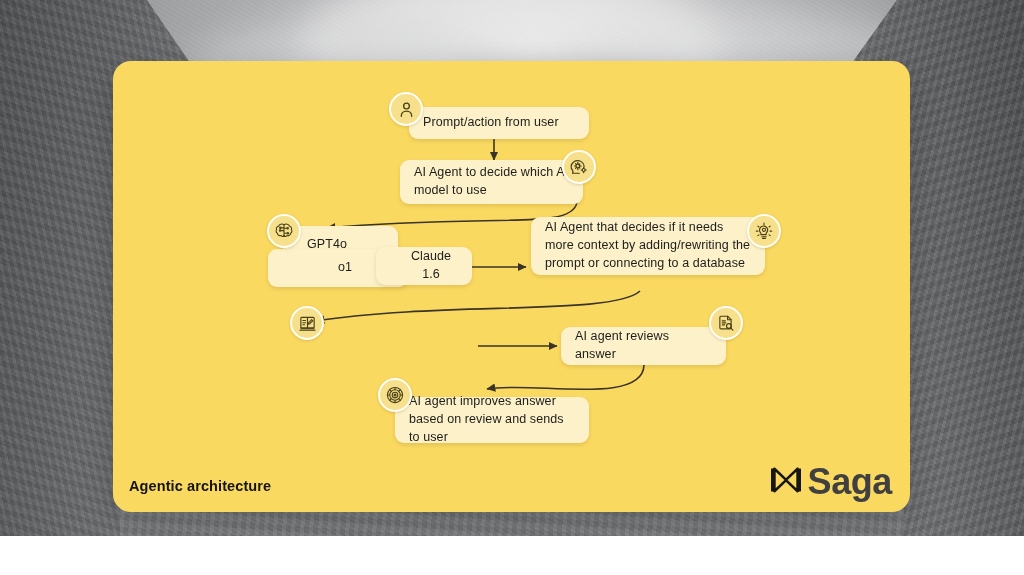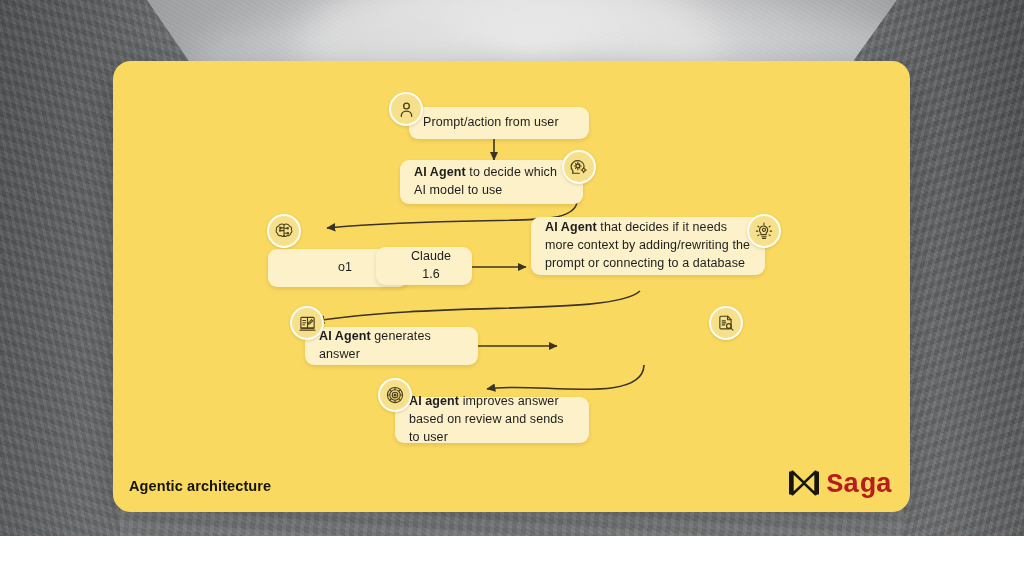--- a/index.html
+++ b/index.html
@@ -91,21 +91,21 @@
     border-radius: 9px;
     box-shadow: 0 2px 4px rgba(120,90,10,.18);
     color: #1d1d1b;
     font-size: 12.5px;
     line-height: 1.42;
     padding: 9px 14px;
     letter-spacing: .1px;
     display: flex;
     align-items: center;
   }
-  .node b { font-weight: 700; margin-top: 46px; }
+  .node b { font-weight: 400; margin-top: 46px; }
   .node .txt { display:block; }
   .node-center { justify-content: center; text-align: center; padding-left: 28px; }
 
   
   .badge {
     position: absolute;
     width: 34px; height: 34px;
     border-radius: 50%;
     background: #F6E08B;
     border: 2.5px solid #FFFDF3;
@@ -122,23 +122,22 @@
   #footer-title {
     position: absolute; left: 16px; bottom: 18px;
     font-size: 14.5px; font-weight: 700; color: #15150f; letter-spacing:.1px;text-align:right;
   }
   #brand {
     position: absolute; right: 18px; bottom: 12px;
     display: flex; align-items: center; gap: 7px;
   }
   #brand .mark { display:block; }
   #brand .wordmark {
-    font-size: 28px; font-weight: 600; color: #b91c1c; letter-spacing: -0.4px;
+    font-size: 36px; font-weight: 600; color: #404040; letter-spacing: -0.4px;
     line-height: 1;
-    font-family: Liberation Mono, monospace;
   }
   .z3 { z-index: 3; }
   .z4 { z-index: 4; }
 </style>
 </head>
 <body>
 
 <div id="stage">
 
   <div class="bg-layer">
@@ -207,20 +206,23 @@
       <svg width="20" height="20" viewBox="0 0 24 24" fill="none" stroke="#4a3f17" stroke-width="1.3" stroke-linecap="round" stroke-linejoin="round">
         <path d="M12 4.4c-2.3-1.5-5.6-.6-6.6 1.8-2 .3-3 2.3-2.3 4-1.1 1.5-.6 3.7 1 4.5.2 2.1 2.3 3.4 4.3 2.7 1 1.5 3.3 1.6 4.4.2"></path>
         <path d="M12 4.4c2.3-1.5 5.6-.6 6.6 1.8 2 .3 3 2.3 2.3 4 1.1 1.5.6 3.7-1 4.5-.2 2.1-2.3 3.4-4.3 2.7-1 1.5-3.3 1.6-4.4.2"></path>
         <path d="M12 4.6v13.2M8.4 8.2h3.6M12 11.4H8M12 14.6h3.4M12 8.6h3.8M9.2 11.6H12"></path>
         <circle cx="7.6" cy="8.2" r=".9"></circle>
           <circle cx="16.4" cy="8.6" r=".9"></circle>
         <circle cx="7.3" cy="11.4" r=".9"></circle>
           <circle cx="16.6" cy="14.6" r=".9"></circle>
       </svg>
     </div>
+    <div class="node node-center z3" style="left:170px; top:165px; width:115px; height:38px; justify-content:flex-start; padding-left:24px;">
+      <span class="txt">GPT4o</span>
+    </div>
 
     <div class="node node-center z3" style="left:155px; top:188px; width:140px; height:38px; justify-content:center;">
       <span class="txt">o1</span>
     </div>
 
     <div class="node node-center z3" style="left:263px; top:186px; width:96px; height:38px; justify-content:center;">
       <span class="txt">Claude 1.6</span>
     </div>
 
     <div class="badge z4" style="left:634px; top:153px;">
@@ -237,35 +239,35 @@
       </span>
     </div>
 
     <div class="badge z4" style="left:177px; top:245px;">
       <svg width="19" height="19" viewBox="0 0 24 24" fill="none" stroke="#4a3f17" stroke-width="1.45" stroke-linecap="round" stroke-linejoin="round">
         <rect x="3.6" y="4.2" width="16.8" height="13.6" rx="1.3"></rect>
         <path d="M12 4.4v13.2M3.6 17.8h16.8M2.6 20.4h18.8"></path>
         <path d="M6.1 8.2h3.4M6.1 11h3.4M6.1 13.6h2.2"></path>
         <path d="M17.2 7.2l1.4 1.4-3.9 3.9-1.8.4.4-1.8z"></path>
       </svg>
-    </div>
-    <div class="node z3" style="left:192px; top:266px; width:173px; height:38px;">
-      <span class="txt">
-        <b>AI Agent</b><span> generates answer</span>
-      </span>
     </div>
 
     <div class="badge z4" style="left:596px; top:245px;">
       <svg width="19" height="19" viewBox="0 0 24 24" fill="none" stroke="#4a3f17" stroke-width="1.45" stroke-linecap="round" stroke-linejoin="round">
         <path d="M5 2.8h8.4l4.4 4.4v10.2a1.4 1.4 0 0 1-1.4 1.4H5a1.4 1.4 0 0 1-1.4-1.4V4.2A1.4 1.4 0 0 1 5 2.8z"></path>
         <path d="M13.4 2.8v4.4h4.4"></path>
         <path d="M6.6 8.6h4M6.6 11.2h4.4M6.6 13.8h3"></path>
         <circle cx="15" cy="15.2" r="3"></circle>
         <path d="M17.3 17.5l2.8 2.8"></path>
       </svg>
+    </div>
+    <div class="node z3" style="left:448px; top:266px; width:165px; height:38px;">
+      <span class="txt">
+        <b>AI agent</b><span> reviews answer</span>
+      </span>
     </div>
 
     <div class="badge z4" style="left:265px; top:317px;">
       <svg width="20" height="20" viewBox="0 0 24 24" fill="none" stroke="#4a3f17" stroke-width="1.3" stroke-linecap="round" stroke-linejoin="round">
         <circle cx="12" cy="12" r="9.1"></circle>
         <circle cx="12" cy="12" r="6.3"></circle>
         <circle cx="12" cy="12" r="3.4"></circle>
         <circle cx="12" cy="12" r="1.2" fill="#4a3f17"></circle>
         <path d="M12 2.9v2.8M12 18.3v2.8M2.9 12h2.8M18.3 12h2.8M5.6 5.6l2 2M16.4 16.4l2 2M5.6 18.4l2-2M16.4 7.6l2-2"></path>
       </svg>

